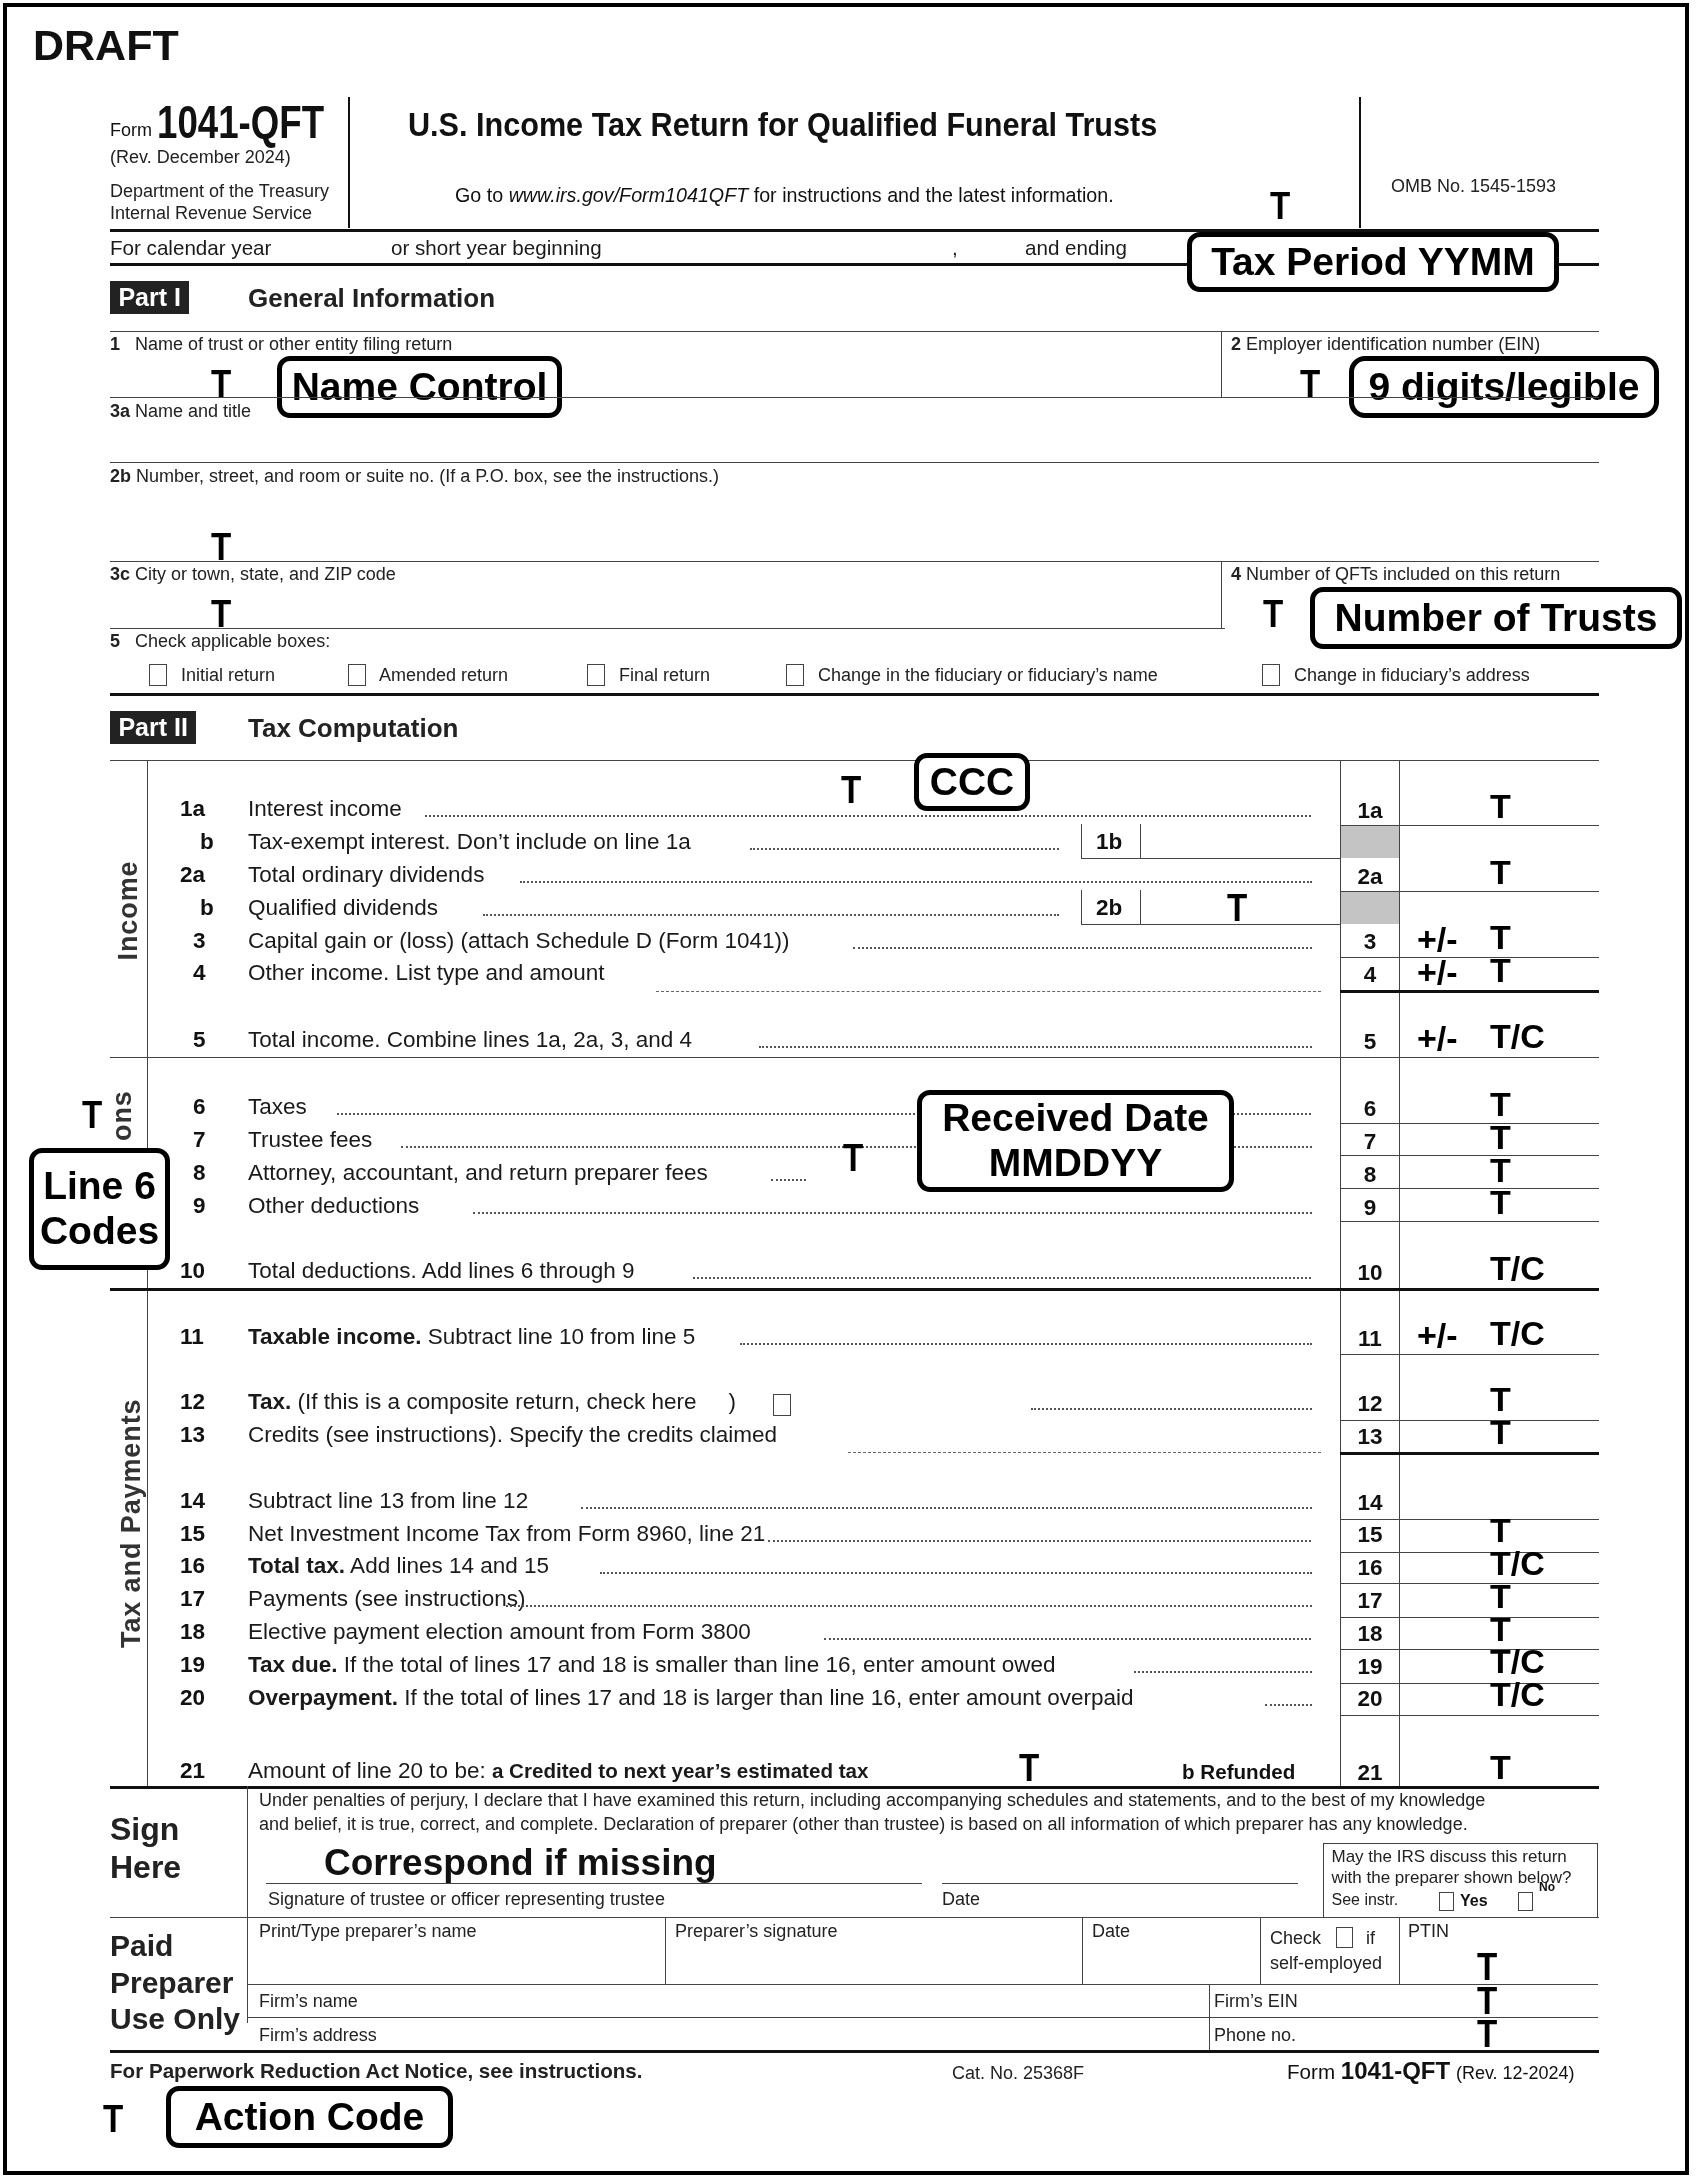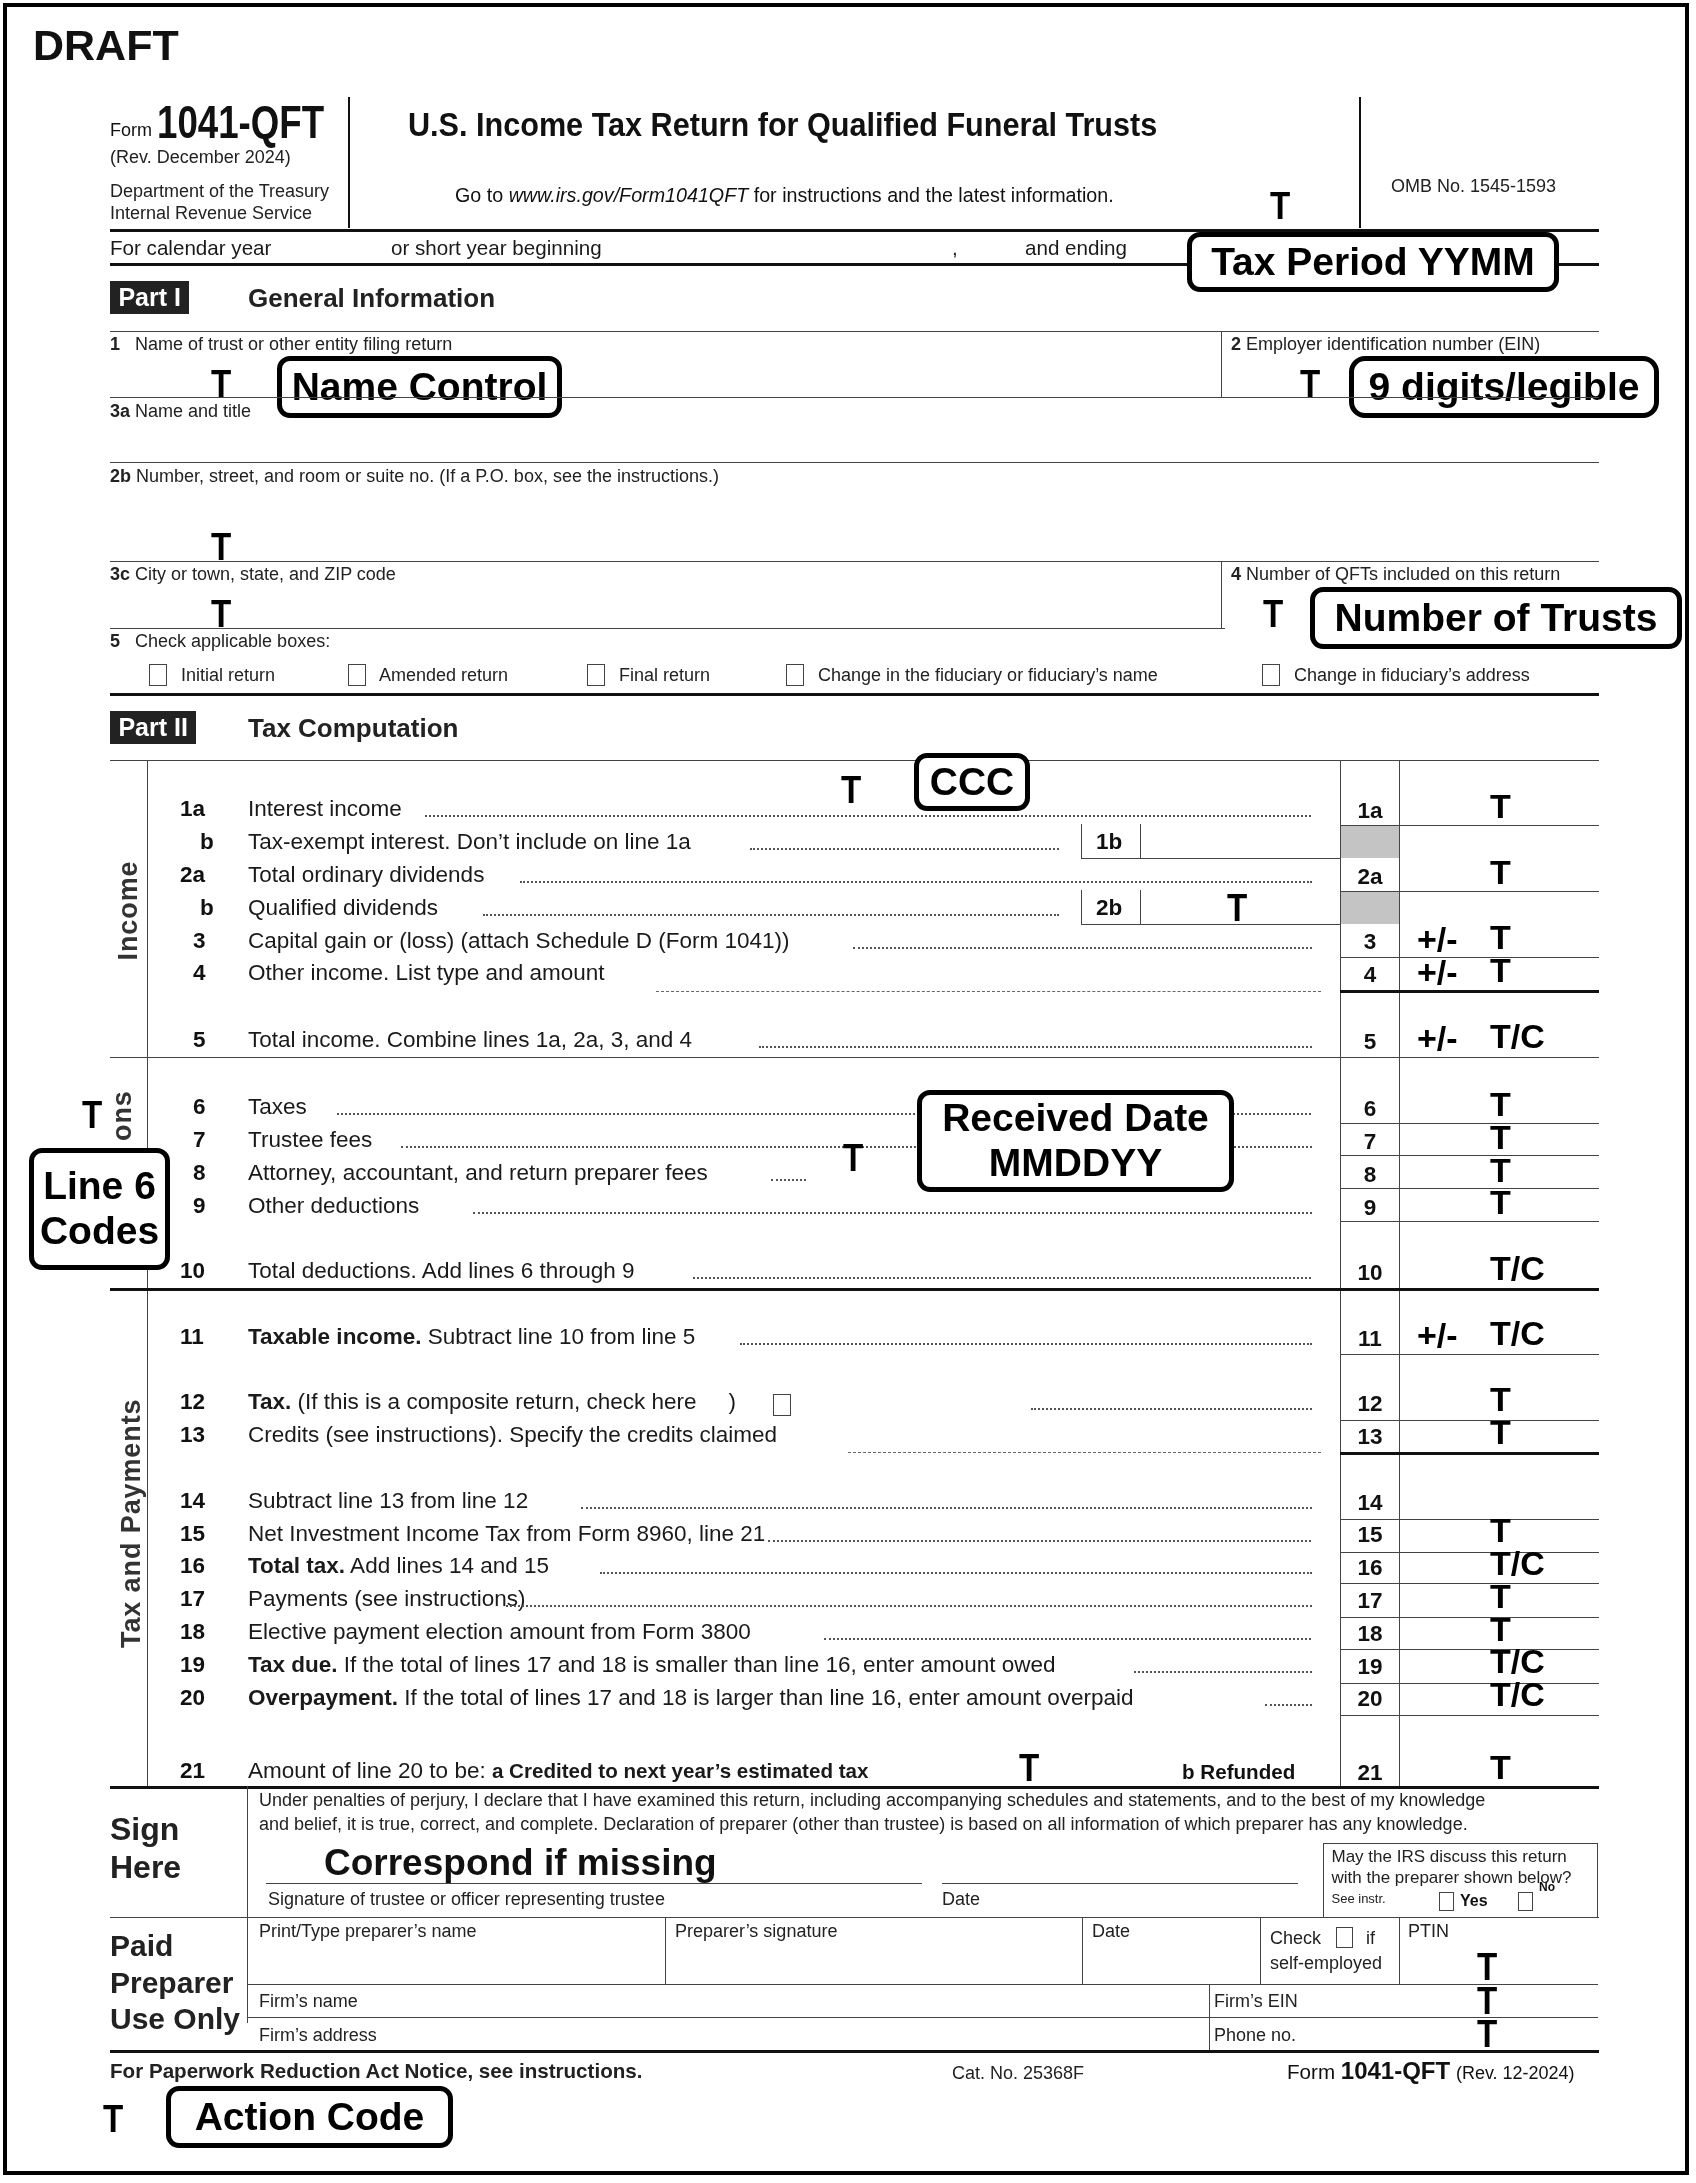--- a/index.html
+++ b/index.html
@@ -361,21 +361,21 @@
 <div class="abs small" style="left:259px;top:1790px;">Under penalties of perjury, I declare that I have examined this return, including accompanying schedules and statements, and to the best of my knowledge</div>
 <div class="abs small" style="left:259px;top:1814px;">and belief, it is true, correct, and complete. Declaration of preparer (other than trustee) is based on all information of which preparer has any knowledge.</div>
 <div class="abs" style="left:324px;top:1842px;font-size:37px;font-weight:bold;">Correspond if missing</div>
 <div class="hl" style="left:266px;top:1883px;width:656px;"></div>
 <div class="hl" style="left:942px;top:1883px;width:356px;"></div>
 <div class="abs small" style="left:268px;top:1889px;">Signature of trustee or officer representing trustee</div>
 <div class="abs small" style="left:942px;top:1889px;">Date</div>
 <div style="position:absolute;left:1323px;top:1843px;width:275px;height:75px;border:1.4px solid #444;box-sizing:border-box;">
   <div class="abs small" style="left:7.5px;top:2.8px;font-size:17px;">May the IRS discuss this return</div>
   <div class="abs small" style="left:7.5px;top:24px;font-size:17px;">with the preparer shown below?</div>
-  <div class="abs small" style="left:7.5px;top:47px;font-size:13px;">See instr.</div>
+  <div class="abs small" style="left:7.5px;top:47px;font-size:16px;">See instr.</div>
   <div class="chk" style="left:115px;top:48px;width:15px;height:19px;"></div>
   <div class="abs" style="left:136px;top:48px;font-size:16px;font-weight:bold;">Yes</div>
   <div class="chk" style="left:194px;top:48px;width:15px;height:19px;"></div>
   <div class="abs" style="left:215px;top:36px;font-size:12px;font-weight:bold;">No</div>
 </div>
 
 <div class="hl" style="left:110px;top:1917px;width:1489px;"></div>
 
 <div class="abs sec-title" style="left:110px;top:1928px;font-size:30px;line-height:1.22;"><span>Paid</span><br><span>Preparer</span><br><span>Use Only</span></div>
 <div class="vl" style="left:665px;top:1917px;height:67px;"></div>

